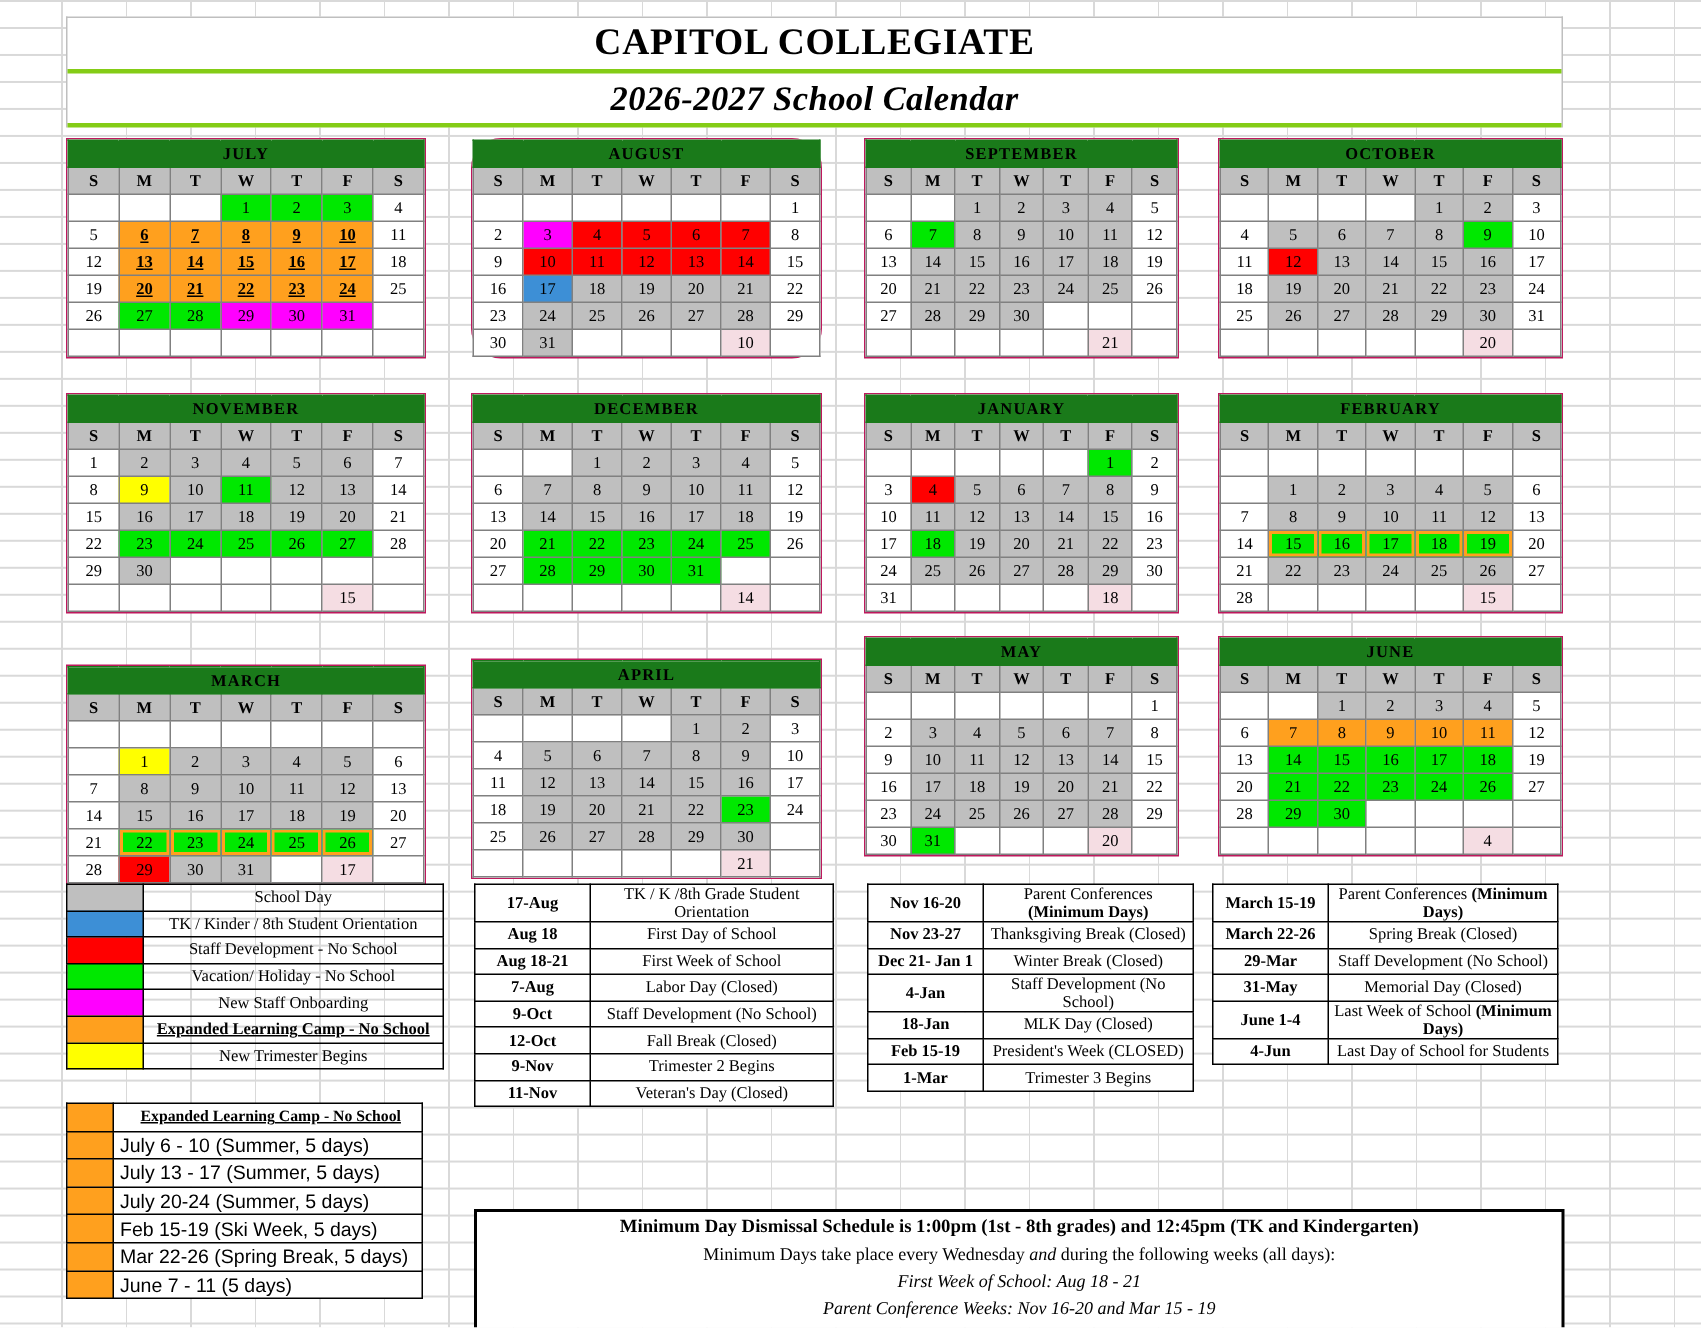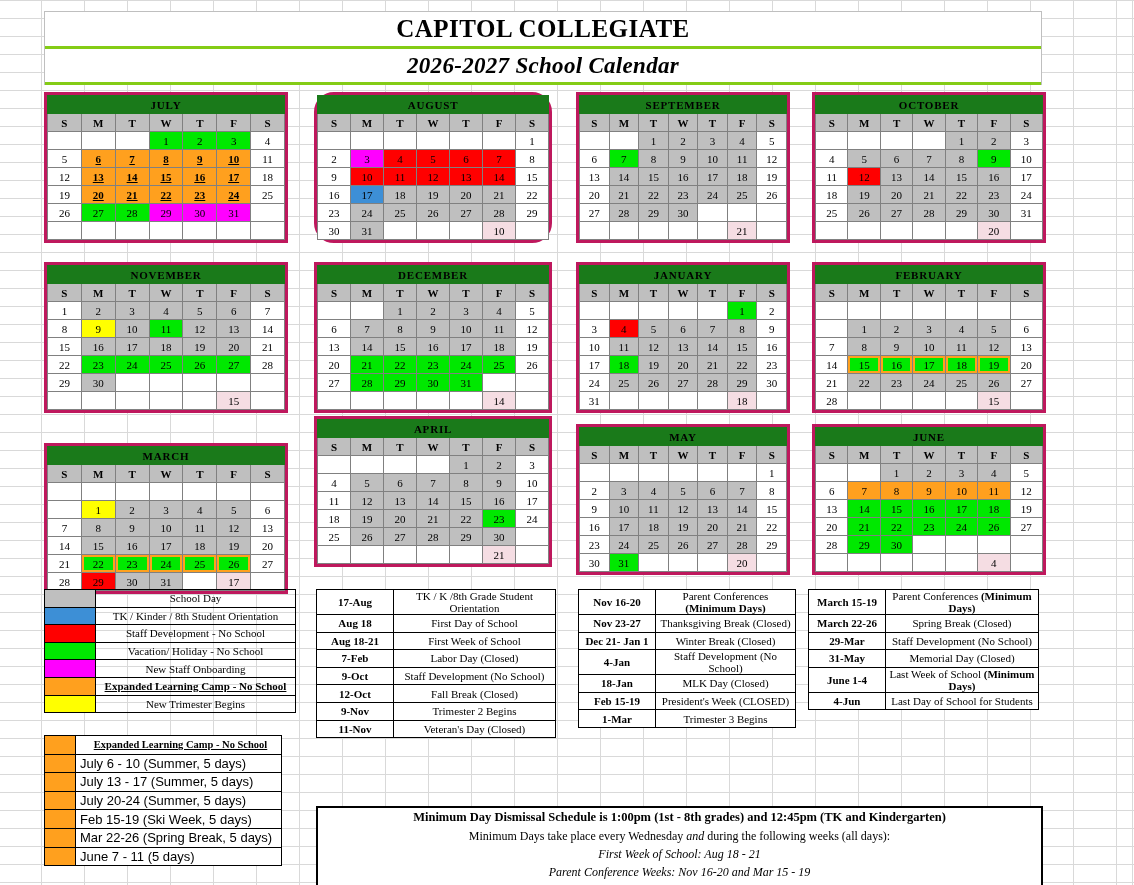--- a/index.html
+++ b/index.html
@@ -28,21 +28,21 @@
   }
   .title-line{
     text-align:center;font-weight:bold;color:#000;
     border-bottom:3px solid #84cc16;
     font-family:"Liberation Serif", serif;
   }
   .title-1{font-size:25px;line-height:34px;letter-spacing:.5px;}
   .title-2{font-size:23px;line-height:33px;letter-spacing:.3px;font-style:italic;}
 
   
-  .cal{position:absolute;z-index:2;background:#fff;border:3px solid #be185d;}
+  .cal{position:absolute;z-index:2;background:#fff;border:1px solid #be185d;}
   table.m{border-collapse:collapse;table-layout:fixed;width:100%;background:#fff;}
   table.m td, table.m th{
     border:1px solid #808080;
     text-align:center;vertical-align:middle;
     font-size:11px;height:17px;padding:0;
     font-family:"Liberation Serif", serif;
     color:#000;
   }
   .mhead{
     background:#1a7a1a;color:#fff;font-weight:bold;font-size:12.5px;
@@ -748,21 +748,21 @@
               <td class="red">29</td>
               <td class="g">30</td>
               <td class="g">31</td>
               <td class="e"></td>
               <td class="cnt">17</td>
               <td class="e"></td>
             </tr>
           </tbody>
         </table>
       </div>
-      <div class="cal" style="left: 314px; top: 416px; width: 232px;">
+      <div class="cal" style="left: 314px; top: 439px; width: 232px;">
         <table class="m">
           <tbody>
             <tr>
               <td class="mhead" colspan="7">APRIL</td>
             </tr>
             <tr class="dow">
               <td>S</td>
               <td>M</td>
               <td>T</td>
               <td>W</td>
@@ -1017,21 +1017,21 @@
           </tr>
           <tr>
             <td class="dt">Aug 18</td>
             <td class="">First Day of School</td>
           </tr>
           <tr>
             <td class="dt">Aug 18-21</td>
             <td class="">First Week of School</td>
           </tr>
           <tr>
-            <td class="dt">7-Feb</td>
+            <td class="dt">7-Aug</td>
             <td class="">Labor Day (Closed)</td>
           </tr>
           <tr>
             <td class="dt">9-Oct</td>
             <td class="sm">Staff Development (No School)</td>
           </tr>
           <tr>
             <td class="dt">12-Oct</td>
             <td class="">Fall Break (Closed)</td>
           </tr>

